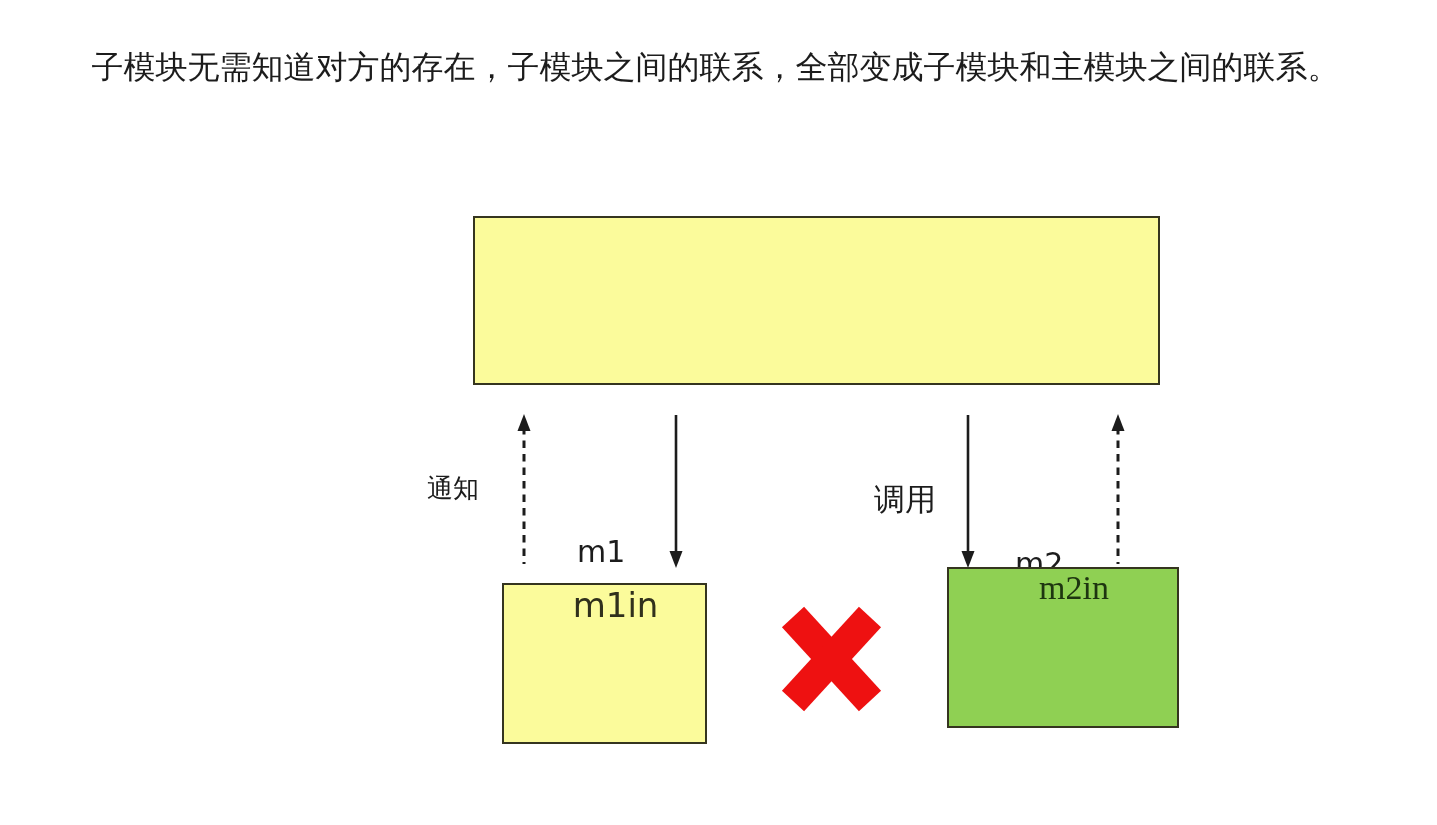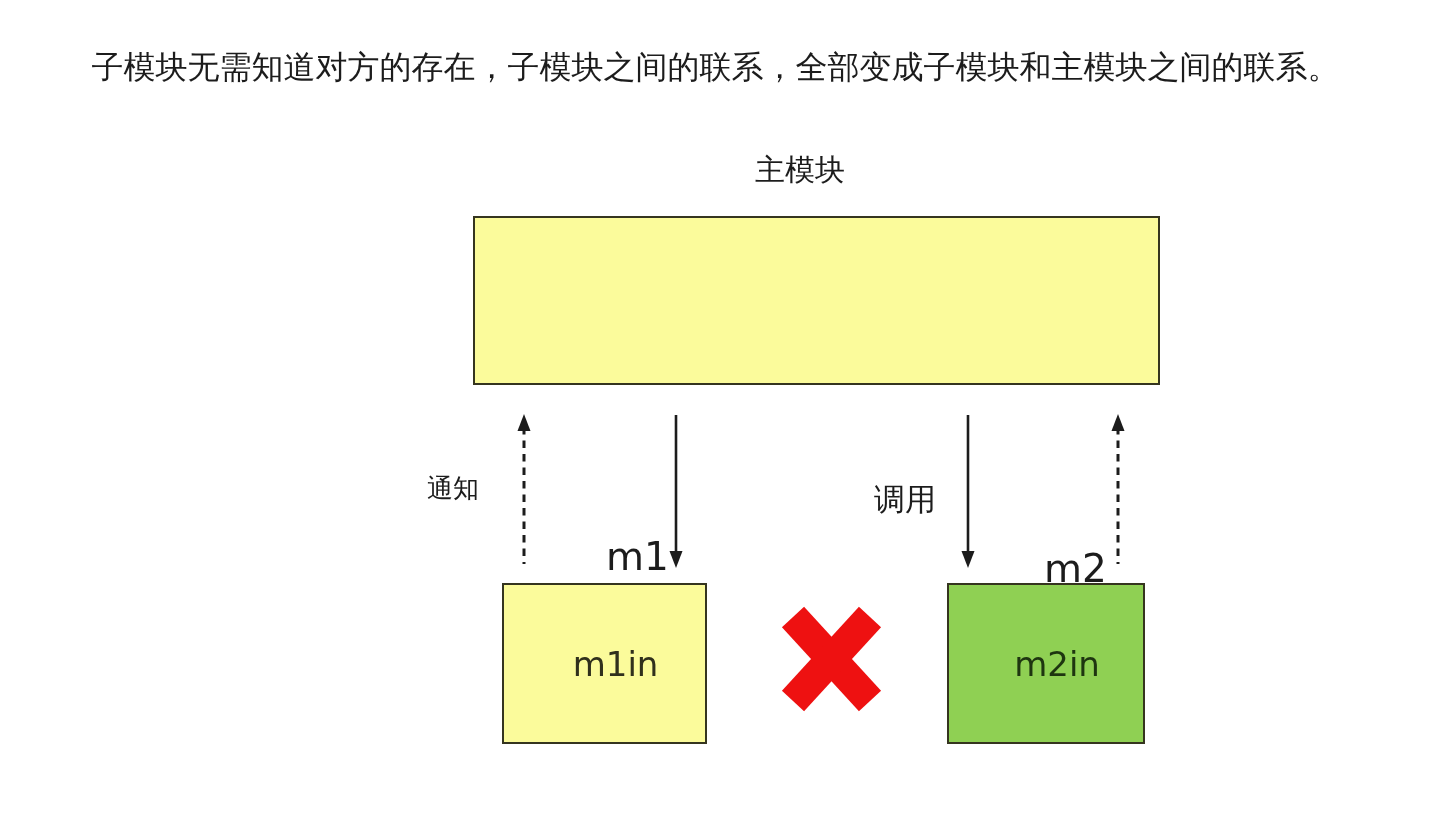--- a/index.html
+++ b/index.html
@@ -54,64 +54,62 @@
   }
   .call-label {
     position: absolute;
     left: 862px; top: 479px;
     font-size: 31px;
     margin-left: 12px;
   }
   .m-label {
     position: absolute;
     font-family: "DejaVu Sans", sans-serif;
-    font-size: 39px;
+    font-size: 30px;
     color: var(--text-color, #1c1c1c);
-    margin-left: 29px;
   }
   .m1-label { left: 577px; top: 534px; }
   .m2-label { left: 1015px; top: 546px; }
   .sub-box {
     position: absolute;
     box-sizing: border-box;
     border: 2px solid var(--box-border, #35351f);
     display: flex;
-    align-items: center;
     justify-content: center;
     padding-left: 22px;
     font-family: "DejaVu Sans", sans-serif;
     font-size: 34px;
   }
   .m1-box {
     left: 502px; top: 583px;
     width: 205px; height: 161px;
     background: var(--m1-fill, #fbfb9b);
     color: #30301c;
   }
   .m2-box {
-    left: 947px; top: 583px;
-    width: 198px; height: 161px;
+    left: 947px; top: 567px;
+    width: 232px; height: 161px;
     background: var(--m2-fill, #8fd053);
     color: var(--m2-text-color, #1e3510);
+    font-family: Liberation Serif, serif;
   }
   .cross {
     position: absolute;
     left: 777px; top: 602px;
     width: 109px; height: 114px;
   }
   .cross svg { width: 100%; height: 100%; display: block; }
 </style>
 </head>
 <body>
 
 <div class="canvas">
 
   <div class="title">子模块无需知道对方的存在，子模块之间的联系，全部变成子模块和主模块之间的联系。</div>
 
-  <div class="main-module-label">主模块</div>
 
   <div class="main-module-box"></div>
 
   <div class="arrow arrow-notify-m1">
     <svg viewBox="0 0 20 151" preserveAspectRatio="none">
       <polygon points="10,0 3.5,17 16.5,17" fill="currentColor"></polygon>
       <line x1="10" y1="13" x2="10" y2="150" stroke="currentColor" stroke-width="3" stroke-dasharray="7.5,6"></line>
     </svg>
   </div>
 

